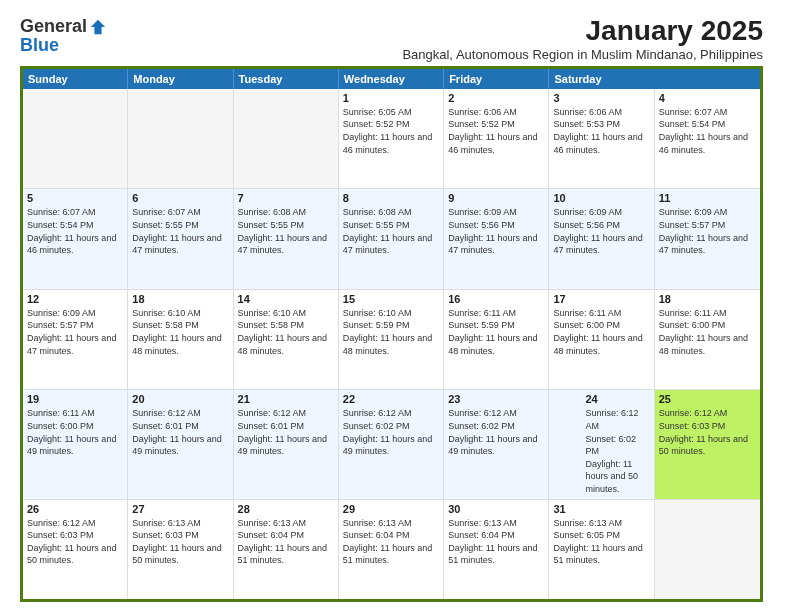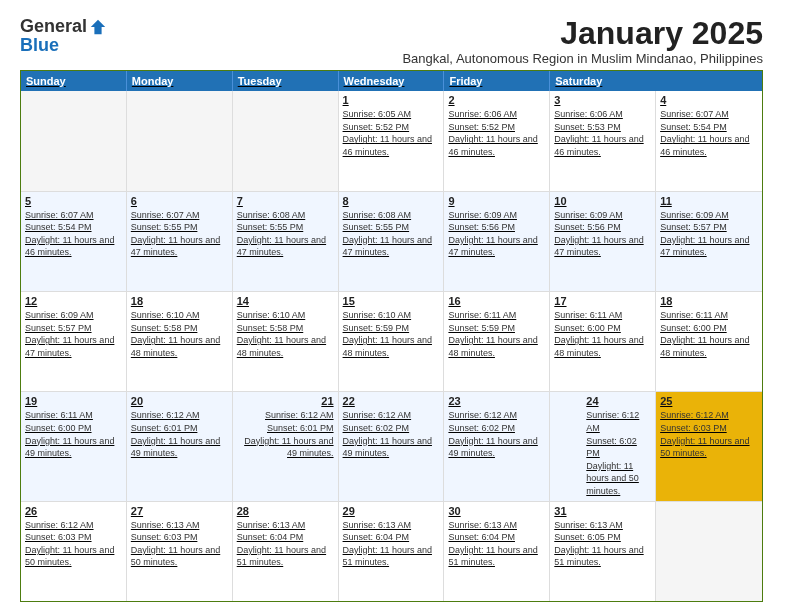--- a/index.html
+++ b/index.html
@@ -43,36 +43,35 @@
     .logo-icon {
       width: 18px;
       height: 18px;
       margin-left: 2px;
     }
     .title-block {
       text-align: right;
       flex: 1;
     }
     .month-title {
-      font-size: 32px;
+      font-size: 28px;
       font-weight: bold;
       color: #222;
       line-height: 1.1;
     }
     .location-title {
       font-size: 13px;
       color: #333;
       font-weight: normal;
     }
     .calendar {
       flex: 1;
       display: flex;
       flex-direction: column;
-      border: 1px solid #4d7c0f;
-      text-decoration: underline;
+      border: 3px solid #4d7c0f;
     }
     .cal-header-row {
       display: grid;
       grid-template-columns: repeat(7, 1fr);
       background: #2171b5;
     }
     .cal-header-cell {
       color: #fff;
       font-size: 11px;
       font-weight: bold;
@@ -286,21 +285,21 @@
             <div class="day-info" style="white-space: pre-line;">Sunrise: 6:11 AM
 Sunset: 6:00 PM
 Daylight: 11 hours and 49 minutes.</div>
           </div>
           <div class="cal-cell" style="background: rgb(240, 246, 255);">
             <div class="day-number">20</div>
             <div class="day-info" style="white-space: pre-line;">Sunrise: 6:12 AM
 Sunset: 6:01 PM
 Daylight: 11 hours and 49 minutes.</div>
           </div>
-          <div class="cal-cell" style="background: rgb(240, 246, 255); text-align: right;">
+          <div class="cal-cell" style="background: rgb(240, 246, 255);">
             <div class="day-number">21</div>
             <div class="day-info" style="white-space: pre-line;">Sunrise: 6:12 AM
 Sunset: 6:01 PM
 Daylight: 11 hours and 49 minutes.</div>
           </div>
           <div class="cal-cell" style="background: rgb(240, 246, 255);">
             <div class="day-number">22</div>
             <div class="day-info" style="white-space: pre-line;">Sunrise: 6:12 AM
 Sunset: 6:02 PM
 Daylight: 11 hours and 49 minutes.</div>
@@ -310,21 +309,21 @@
             <div class="day-info" style="white-space: pre-line;">Sunrise: 6:12 AM
 Sunset: 6:02 PM
 Daylight: 11 hours and 49 minutes.</div>
           </div>
           <div class="cal-cell" style="background: rgb(240, 246, 255); margin-left: 32px;">
             <div class="day-number">24</div>
             <div class="day-info" style="white-space: pre-line;">Sunrise: 6:12 AM
 Sunset: 6:02 PM
 Daylight: 11 hours and 50 minutes.</div>
           </div>
-          <div class="cal-cell" style="background: #eab308;">
+          <div class="cal-cell" style="background: #bef264;">
             <div class="day-number">25</div>
             <div class="day-info" style="white-space: pre-line;">Sunrise: 6:12 AM
 Sunset: 6:03 PM
 Daylight: 11 hours and 50 minutes.</div>
           </div>
         </div>
         <div class="cal-row">
           <div class="cal-cell">
             <div class="day-number">26</div>
             <div class="day-info" style="white-space: pre-line;">Sunrise: 6:12 AM

